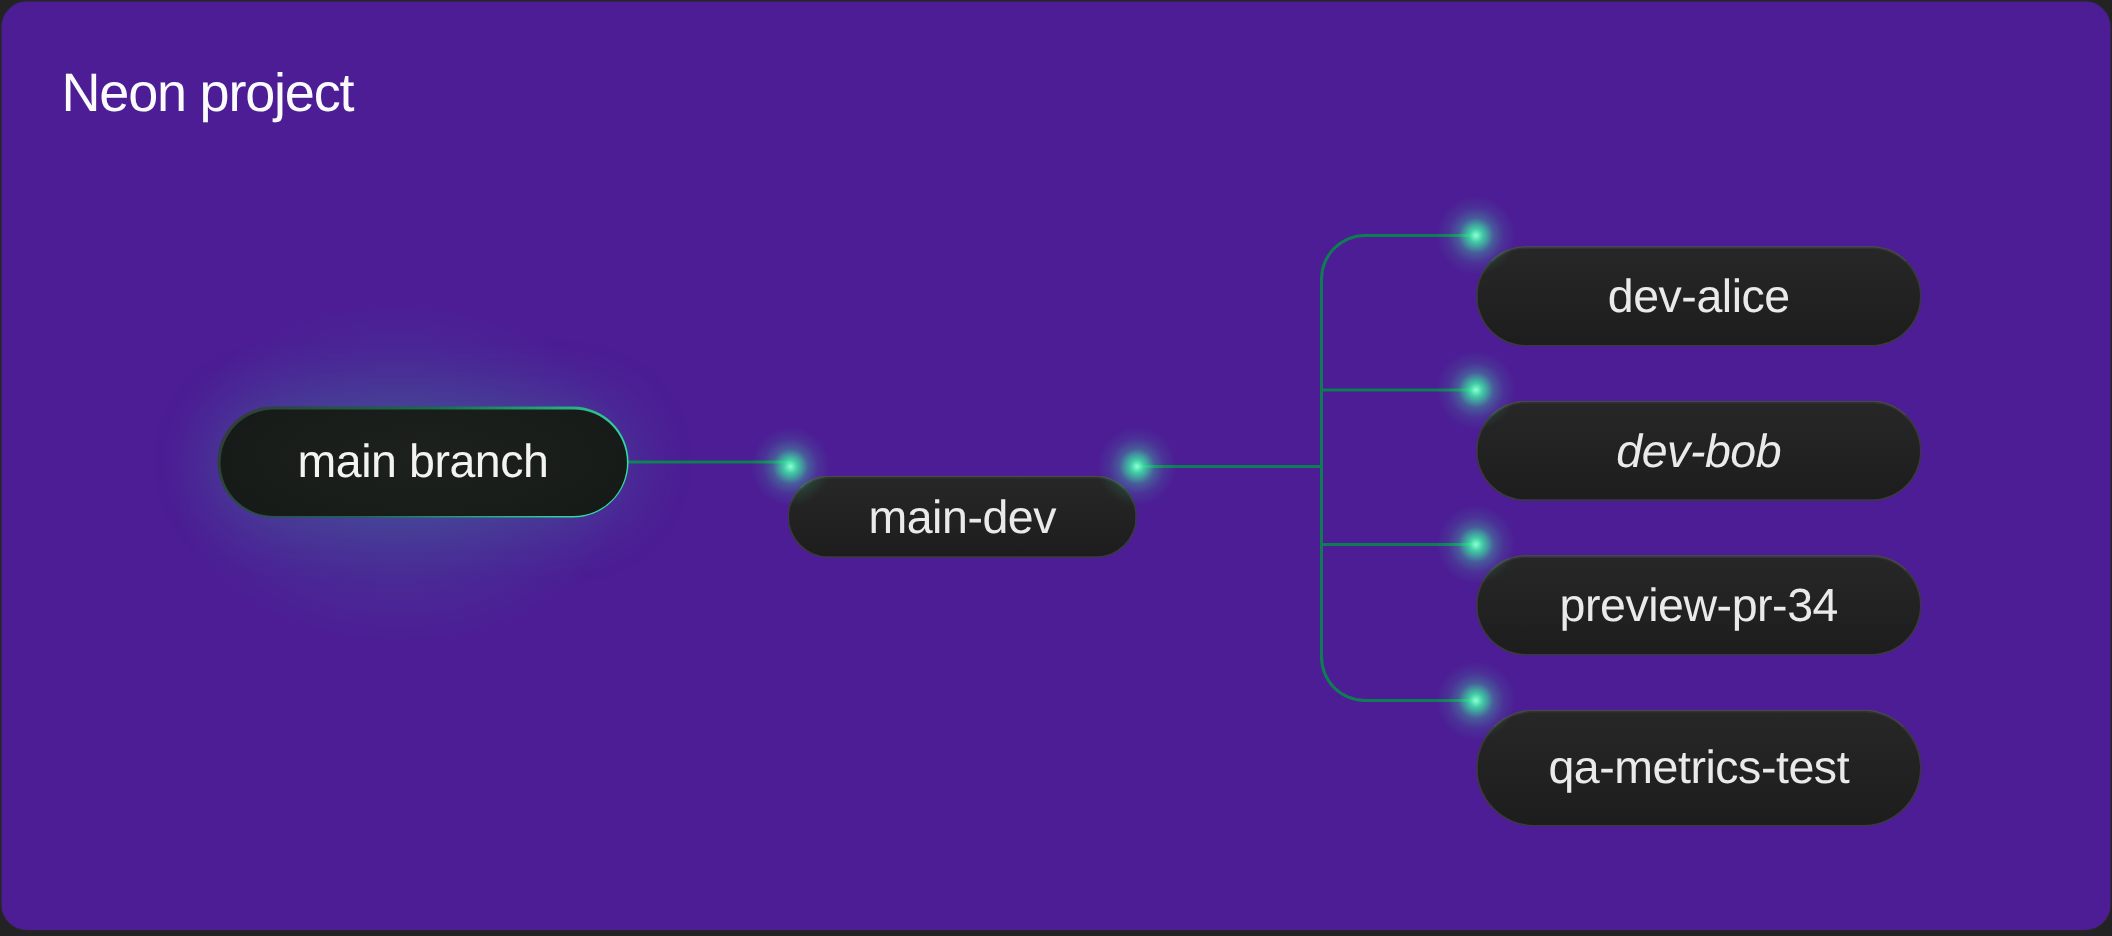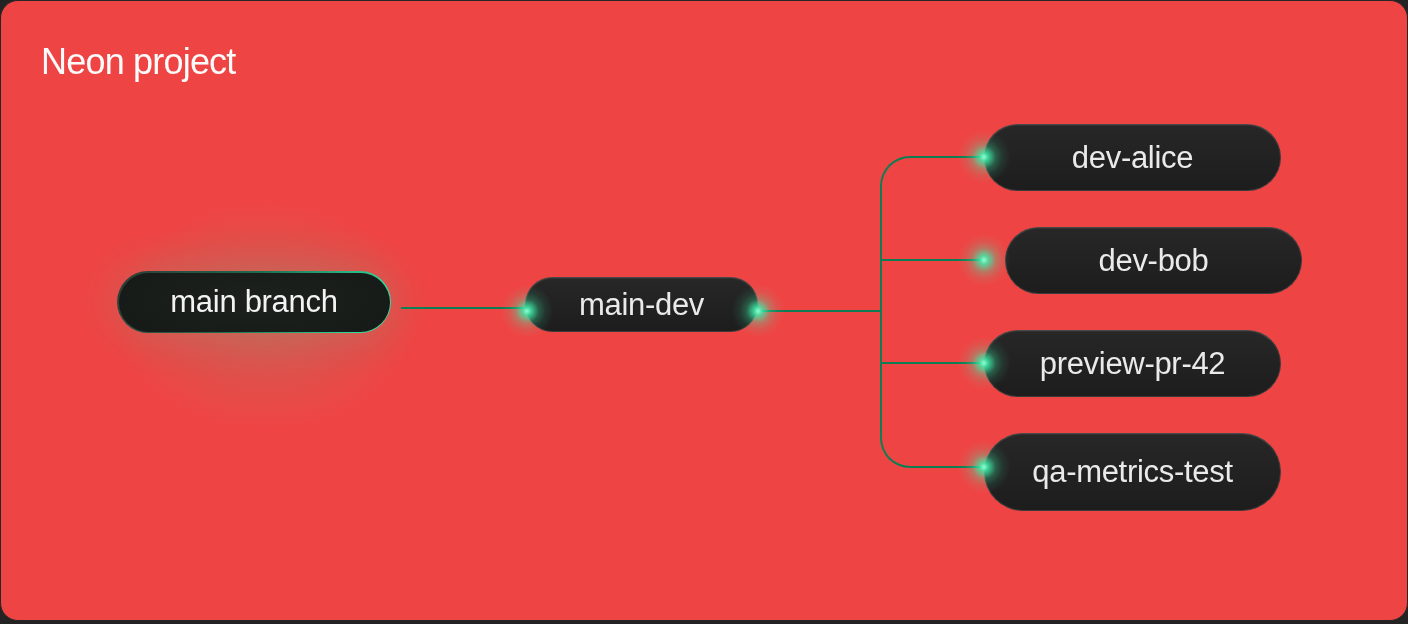--- a/index.html
+++ b/index.html
@@ -10,21 +10,21 @@
   }
   .stage {
     position: relative;
     width: 1408px;
     height: 624px;
     overflow: hidden;
   }
   .panel {
     position: absolute;
     left: 0; top: 0; right: 0; bottom: 3px;
-    background: #ef4444;
+    background: #4c1d95;
     border: 1px solid #262626;
     border-radius: 18px;
     box-sizing: border-box;
   }
   .title {
     position: absolute;
     left: 40px;
     top: 40px;
     margin: 0;
     font-size: 36px;
@@ -99,33 +99,34 @@
     border-top-color: #484848;
     box-shadow: inset 0 1px 0 rgba(255,255,255,0.05);
     display: flex;
     align-items: center;
     justify-content: center;
     color: #eaeaea;
     font-size: 31px;
     letter-spacing: -0.3px;
     cursor: pointer;
     z-index: 3;
+    margin-top: 40px;
   }
   .node-maindev { left: 524px; top: 276px; width: 233px; height: 55px; }
   .leaf-1 { left: 983px; top: 123px; width: 297px; height: 67px; }
-  .leaf-2 { left: 1004px; top: 226px; width: 297px; height: 67px; }
+  .leaf-2 { left: 983px; top: 226px; width: 297px; height: 67px; font-style: italic; }
   .leaf-3 { left: 983px; top: 329px; width: 297px; height: 67px; }
   .leaf-4 { left: 983px; top: 432px; width: 297px; height: 78px; }
   
   .root-border {
     position: absolute;
-    left: 116px;
+    left: 144px;
     top: 270px;
     width: 274px;
-    height: 62px;
+    height: 74px;
     box-sizing: border-box;
     border-radius: 999px;
     padding: 1.5px;
     background: linear-gradient(125deg,
       #323a36 0%,
       #1c6b4d 45%,
       #2fe0a0 90%);
     box-shadow: 0 0 44px 6px rgba(48, 226, 160, 0.14);
     cursor: pointer;
     z-index: 4;
@@ -168,21 +169,21 @@
       <span>main-dev</span>
     </div>
 
     <div class="pill leaf-1">
       <span>dev-alice</span>
     </div>
     <div class="pill leaf-2">
       <span>dev-bob</span>
     </div>
     <div class="pill leaf-3">
-      <span>preview-pr-42</span>
+      <span>preview-pr-34</span>
     </div>
     <div class="pill leaf-4">
       <span>qa-metrics-test</span>
     </div>
 
     <div class="gdot g-maindev-left"></div>
     <div class="gdot g-maindev-right"></div>
     <div class="gdot g-leaf-1"></div>
     <div class="gdot g-leaf-2"></div>
     <div class="gdot g-leaf-3"></div>

